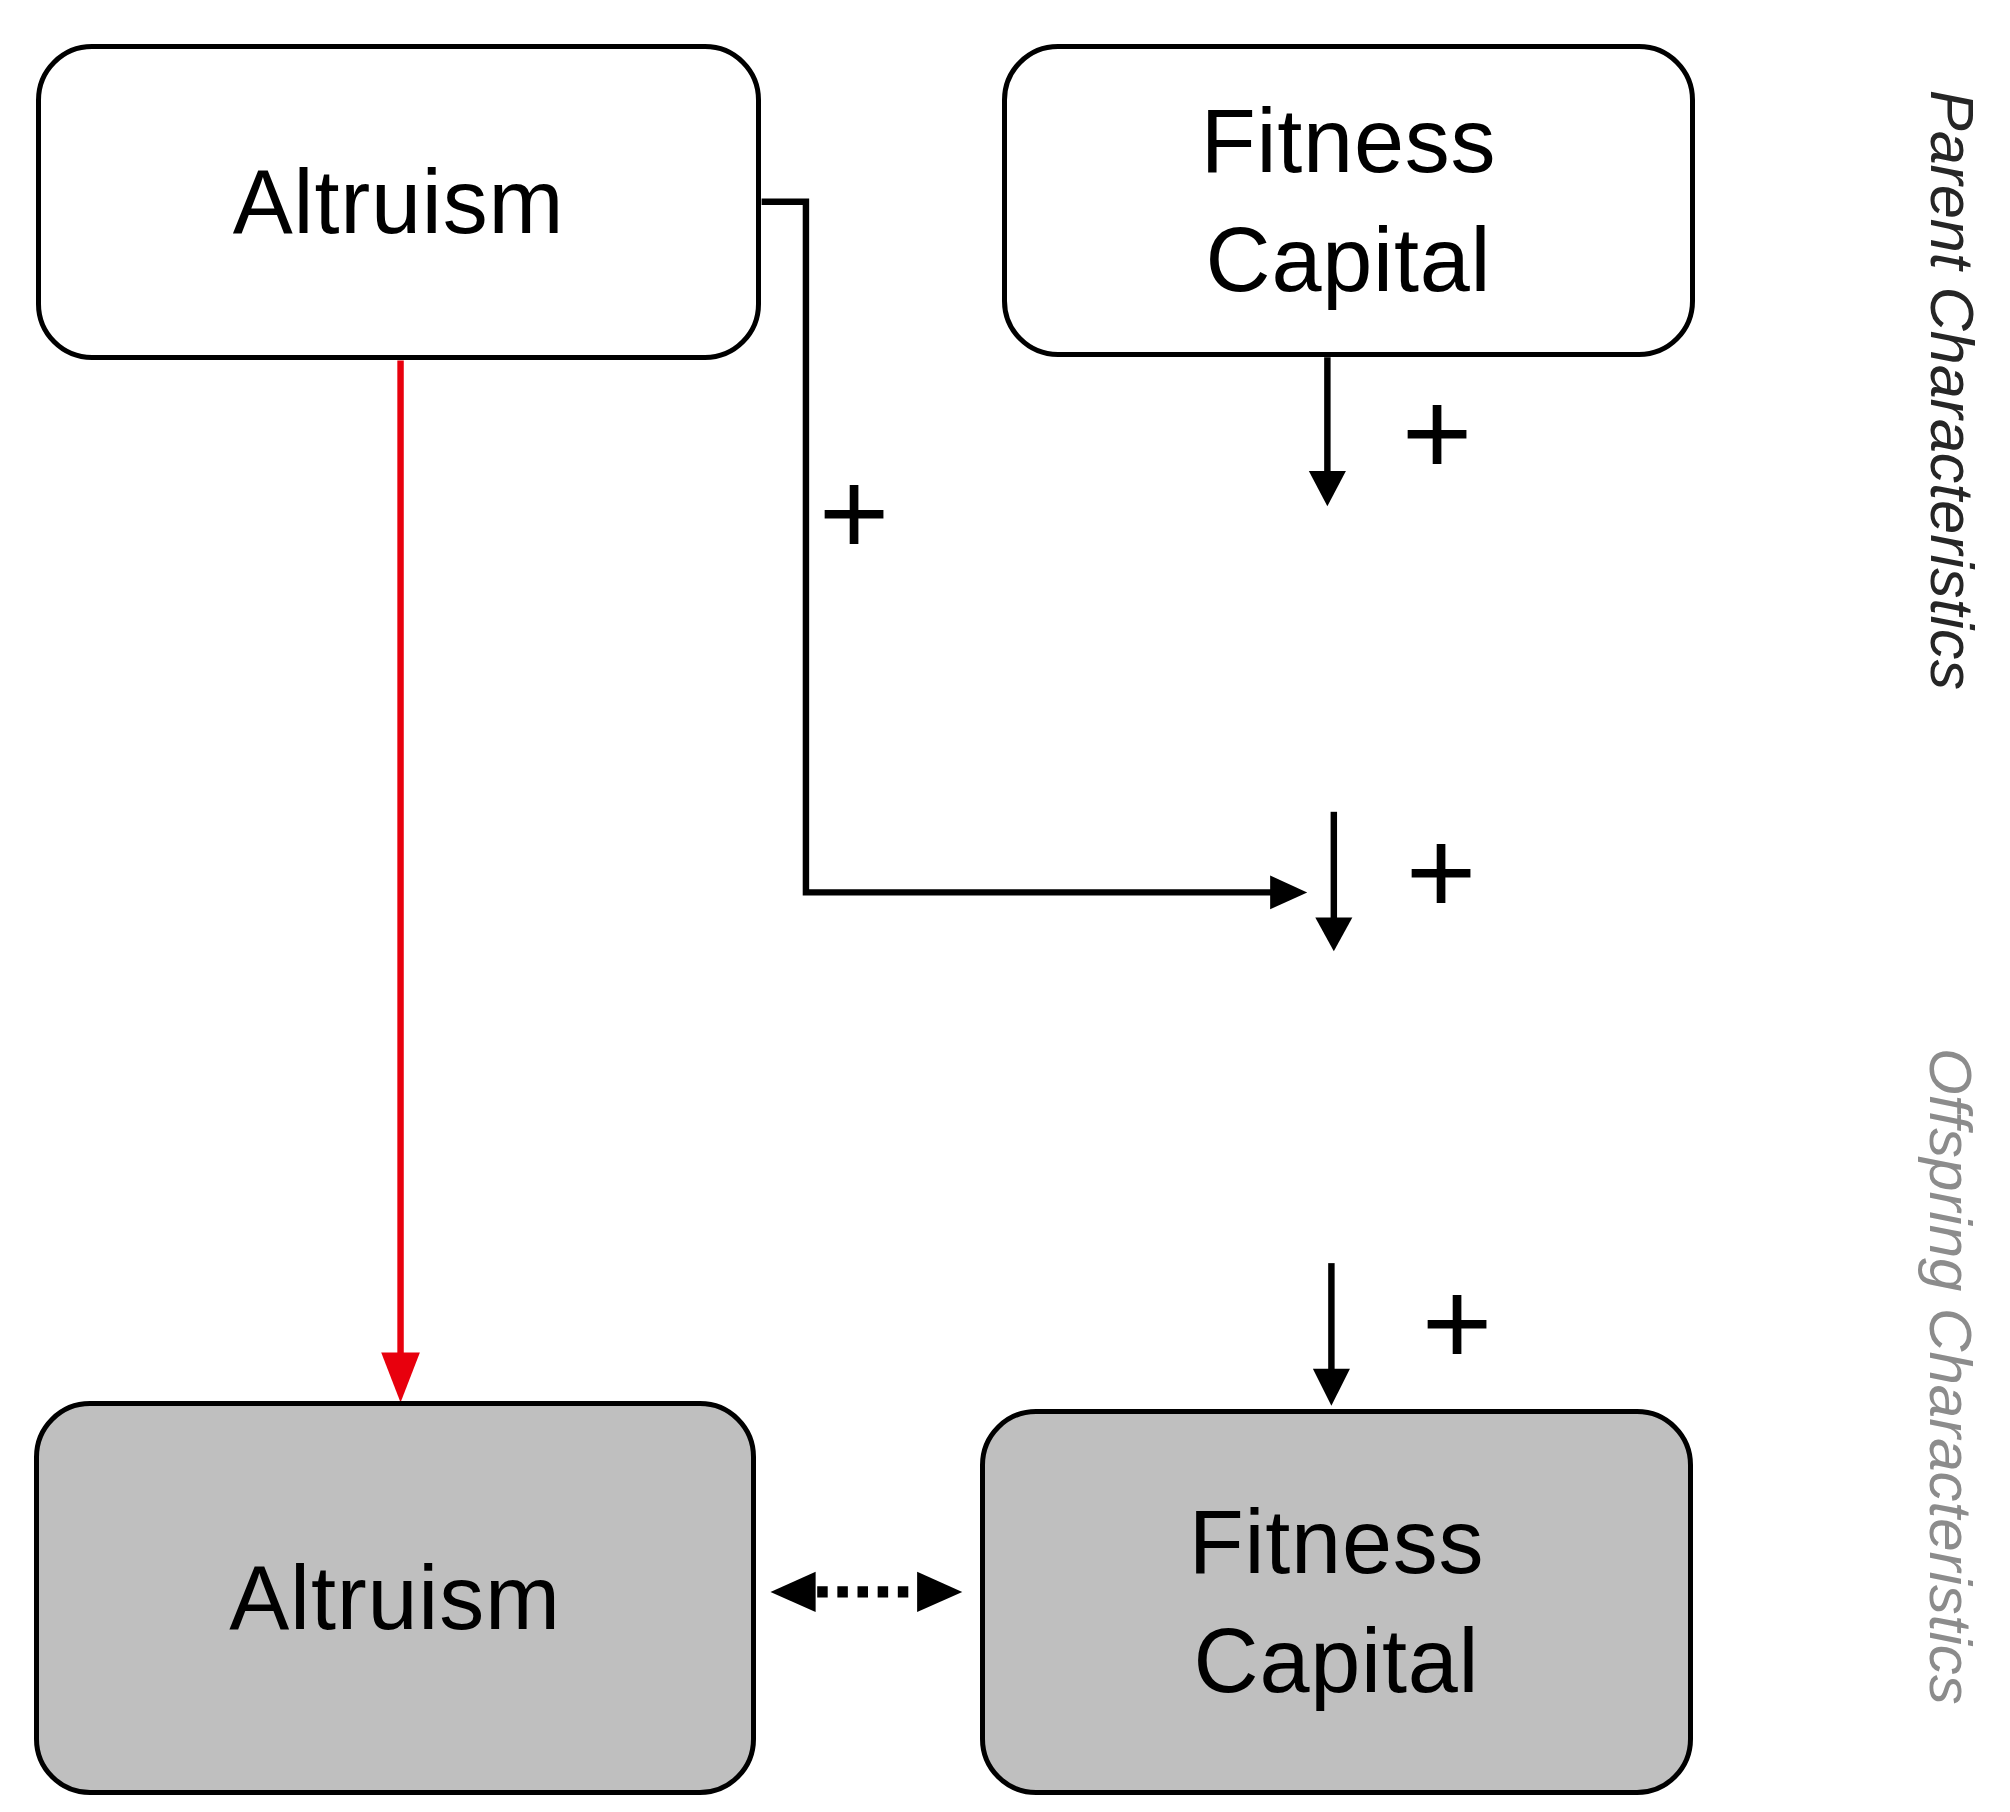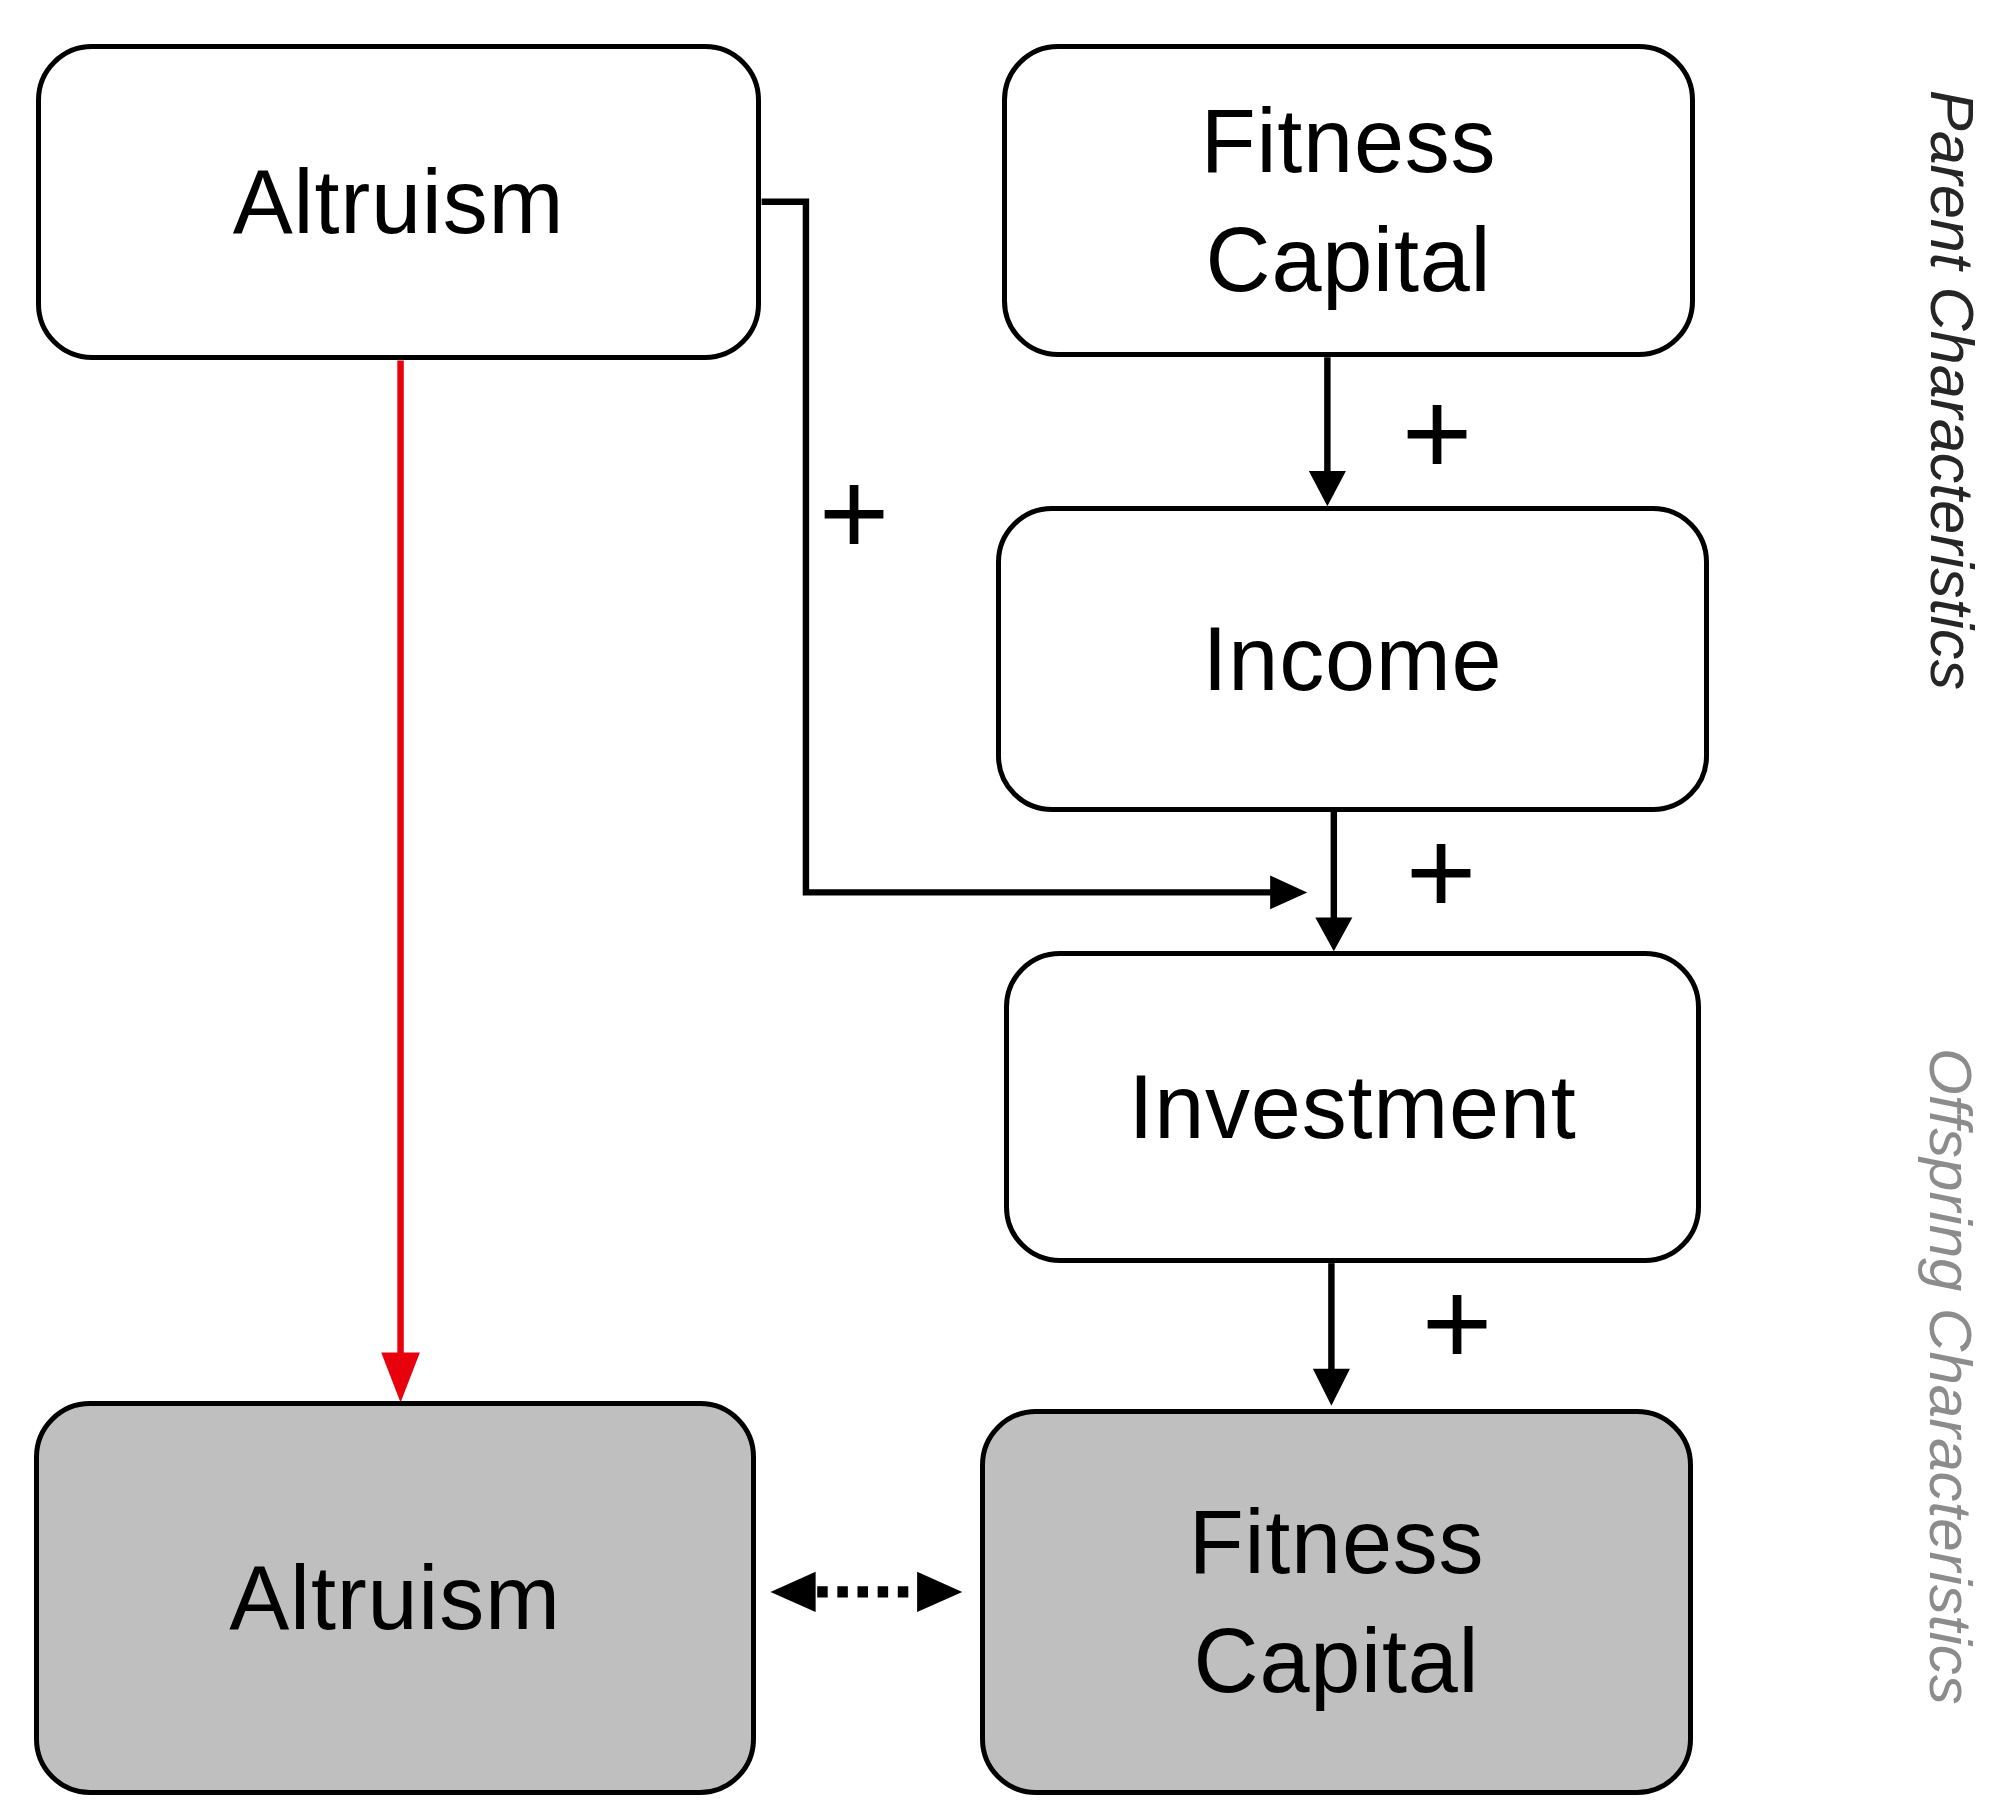--- a/index.html
+++ b/index.html
@@ -122,27 +122,21 @@
 
   <div class="node altruism-parent">
     <span>Altruism</span>
   </div>
 
   <div class="node fitness-parent">
     <span>Fitness</span>
     <span>Capital</span>
   </div>
 
-  <div class="node income">
-    <span>Income</span>
-  </div>
 
-  <div class="node investment">
-    <span>Investment</span>
-  </div>
 
   <div class="node gray altruism-offspring">
     <span>Altruism</span>
   </div>
 
   <div class="node gray fitness-offspring">
     <span>Fitness</span>
     <span>Capital</span>
   </div>
 

